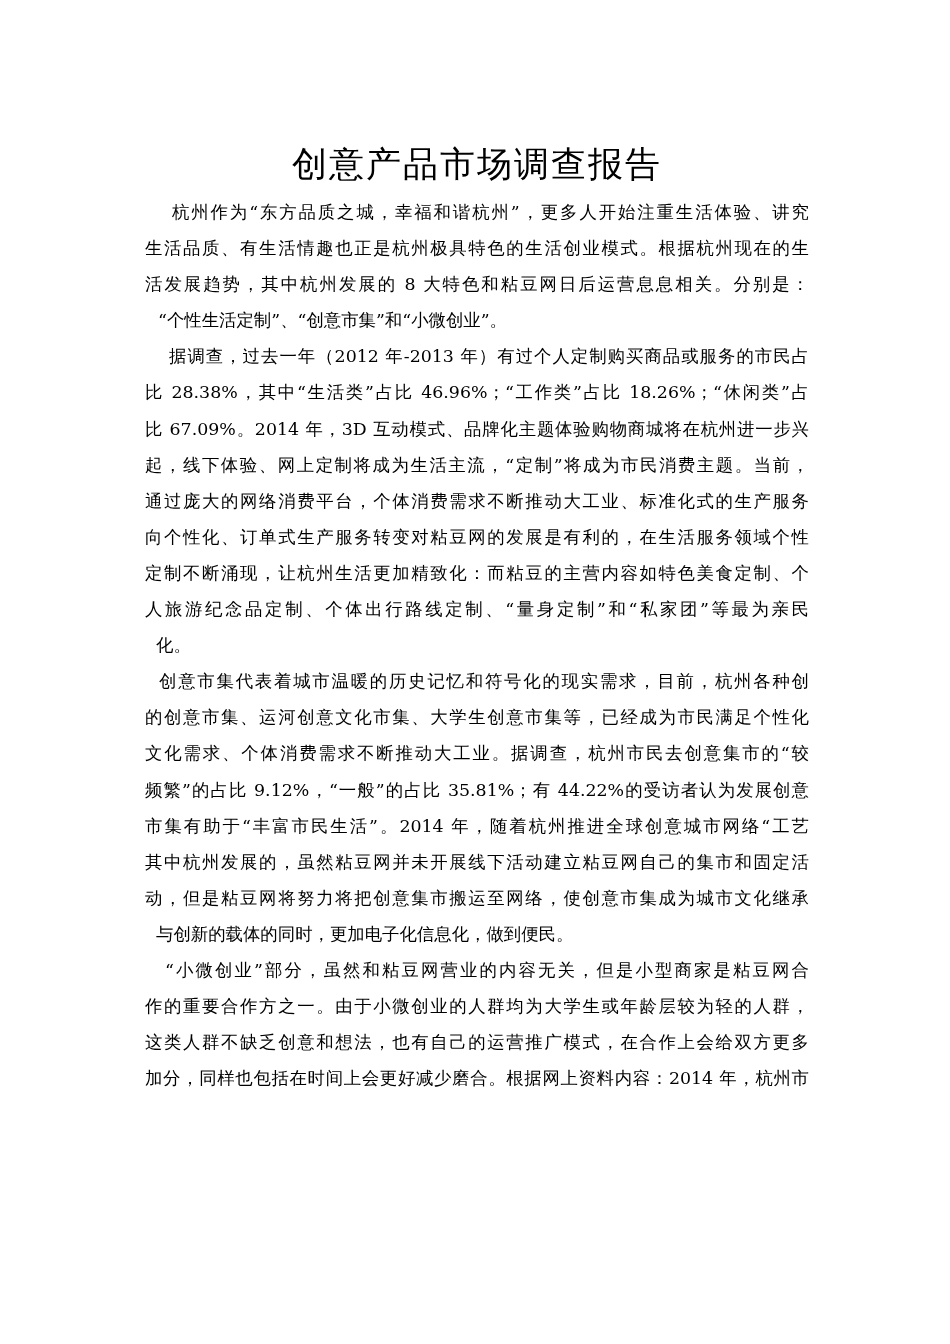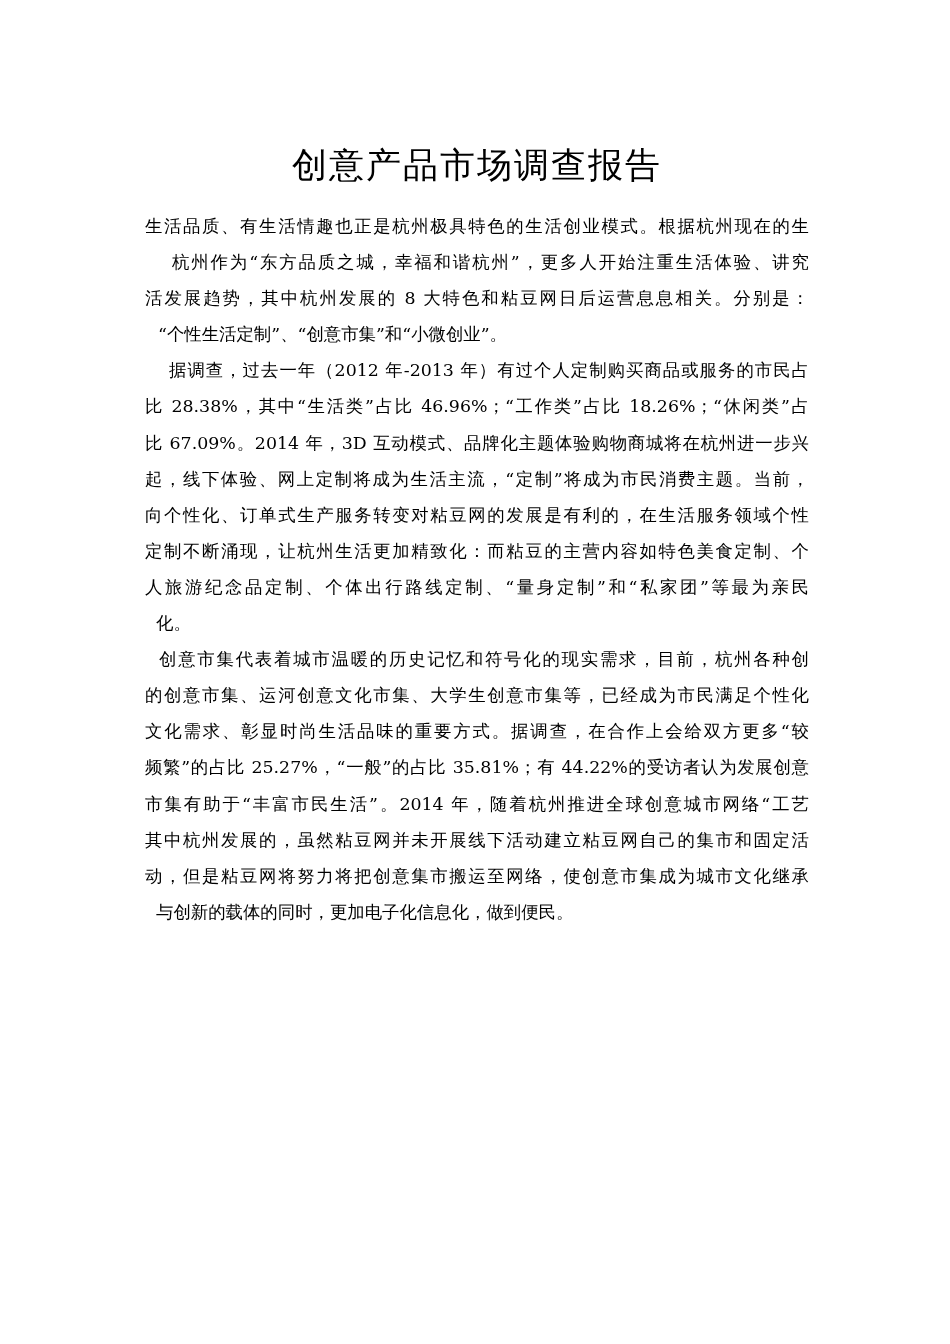--- a/index.html
+++ b/index.html
@@ -1,58 +1,65 @@
 <!DOCTYPE html>
 <html><head>
 <meta charset="utf-8">
 <style>
   html, body { margin: 0; padding: 0; background: #ffffff; }
   body { width: 950px; height: 1344px; position: relative; overflow: hidden;
          font-family: "DejaVu Serif", "Liberation Serif", serif; color: #000; }
   .page { position: absolute; left: 145px; top: 140px; width: 664px; }
-  .title { text-align: center; font-family: Liberation Sans, sans-serif;
+  .title { text-align: center; font-family: Liberation Serif, serif;
            font-size: 35px; font-weight: normal; letter-spacing: 2px; line-height: 50px;
-           margin: 0 0 18px 0; }
+           margin: 0 0 4px 0; }
   .para { font-size: 17.4px; line-height: 36.1px; text-align: justify; margin: 0; }
   .line { display: block; white-space: nowrap; text-align-last: justify; text-align: justify; }
   .line.last { text-align-last: left; margin-left: 11px; }
   .indent1 { padding-left: 27px; }
   .indent2 { padding-left: 24px; }
   .indent3 { padding-left: 14px; }
   .indent4 { padding-left: 20px; }
   .indent0 { padding-left: 2px; }
 </style>
 </head>
 <body>
 
 <div class="page">
   <h1 class="title">创意产品市场调查报告</h1>
 
   <div class="para">
+    <span class="line indent1">杭州作为“东方品质之城，幸福和谐杭州”，更多人开始注重生活体验、讲究</span>
     <span class="line">生活品质、有生活情趣也正是杭州极具特色的生活创业模式。根据杭州现在的生</span>
-    <span class="line indent1">杭州作为“东方品质之城，幸福和谐杭州”，更多人开始注重生活体验、讲究</span>
     <span class="line">活发展趋势，其中杭州发展的 8 大特色和粘豆网日后运营息息相关。分别是：</span>
     <span class="line last indent0">“个性生活定制”、“创意市集”和“小微创业”。</span>
   </div>
 
   <div class="para">
     <span class="line indent2">据调查，过去一年（2012 年-2013 年）有过个人定制购买商品或服务的市民占</span>
     <span class="line">比 28.38%，其中“生活类”占比 46.96%；“工作类”占比 18.26%；“休闲类”占</span>
     <span class="line">比 67.09%。2014 年，3D 互动模式、品牌化主题体验购物商城将在杭州进一步兴</span>
     <span class="line">起，线下体验、网上定制将成为生活主流，“定制”将成为市民消费主题。当前，</span>
+    <span class="line">通过庞大的网络消费平台，个体消费需求不断推动大工业、标准化式的生产服务</span>
     <span class="line">向个性化、订单式生产服务转变对粘豆网的发展是有利的，在生活服务领域个性</span>
     <span class="line">定制不断涌现，让杭州生活更加精致化：而粘豆的主营内容如特色美食定制、个</span>
     <span class="line">人旅游纪念品定制、个体出行路线定制、“量身定制”和“私家团”等最为亲民</span>
     <span class="line last">化。</span>
   </div>
 
   <div class="para">
     <span class="line indent3">创意市集代表着城市温暖的历史记忆和符号化的现实需求，目前，杭州各种创</span>
     <span class="line">的创意市集、运河创意文化市集、大学生创意市集等，已经成为市民满足个性化</span>
-    <span class="line">文化需求、彰显时尚生活品味的重要方式。据调查，在合作上会给双方更多“较</span>
-    <span class="line">频繁”的占比 25.27%，“一般”的占比 35.81%；有 44.22%的受访者认为发展创意</span>
+    <span class="line">文化需求、个体消费需求不断推动大工业。据调查，杭州市民去创意集市的“较</span>
+    <span class="line">频繁”的占比 9.12%，“一般”的占比 35.81%；有 44.22%的受访者认为发展创意</span>
     <span class="line">市集有助于“丰富市民生活”。2014 年，随着杭州推进全球创意城市网络“工艺</span>
     <span class="line">其中杭州发展的，虽然粘豆网并未开展线下活动建立粘豆网自己的集市和固定活</span>
     <span class="line">动，但是粘豆网将努力将把创意集市搬运至网络，使创意市集成为城市文化继承</span>
     <span class="line last">与创新的载体的同时，更加电子化信息化，做到便民。</span>
   </div>
 
+  <div class="para">
+    <span class="line indent4">“小微创业”部分，虽然和粘豆网营业的内容无关，但是小型商家是粘豆网合</span>
+    <span class="line">作的重要合作方之一。由于小微创业的人群均为大学生或年龄层较为轻的人群，</span>
+    <span class="line">这类人群不缺乏创意和想法，也有自己的运营推广模式，在合作上会给双方更多</span>
+    <span class="line">加分，同样也包括在时间上会更好减少磨合。根据网上资料内容：2014 年，杭州市</span>
+  </div>
 </div>
 
 </body></html>

